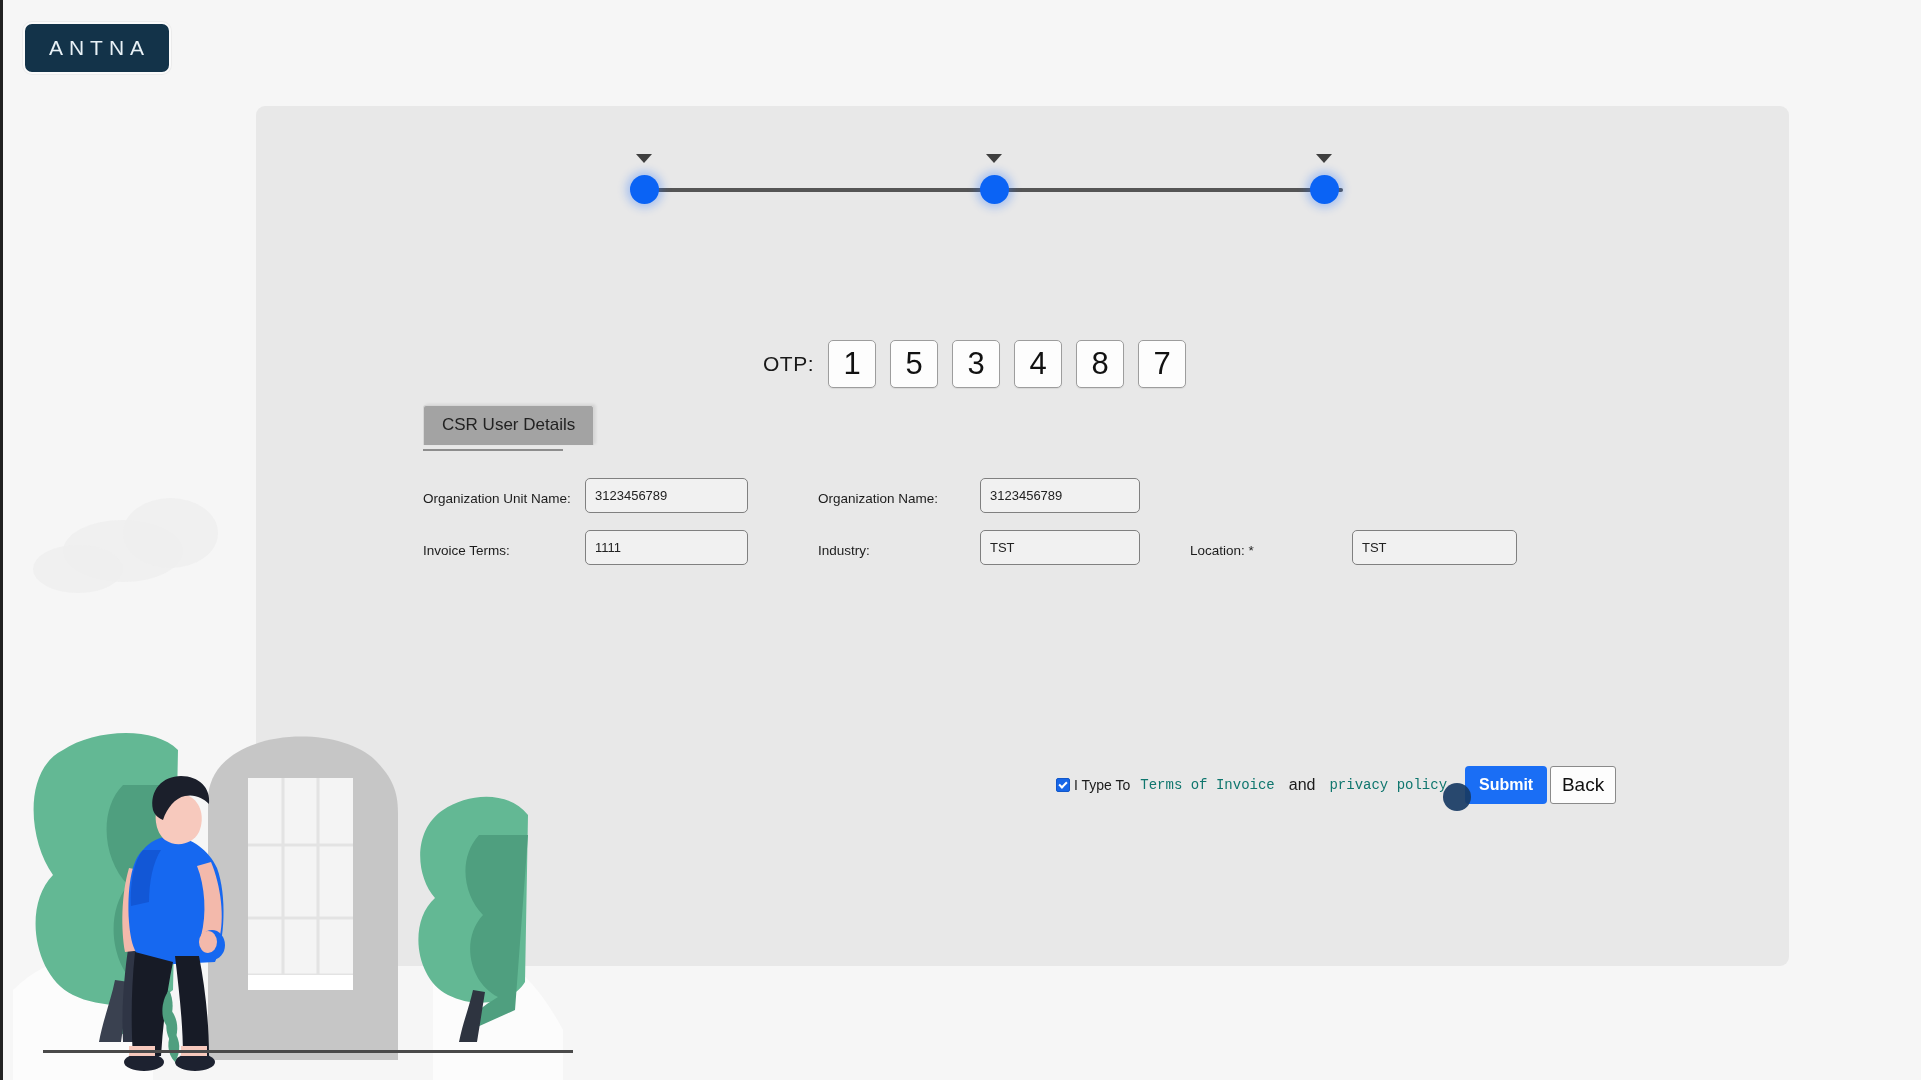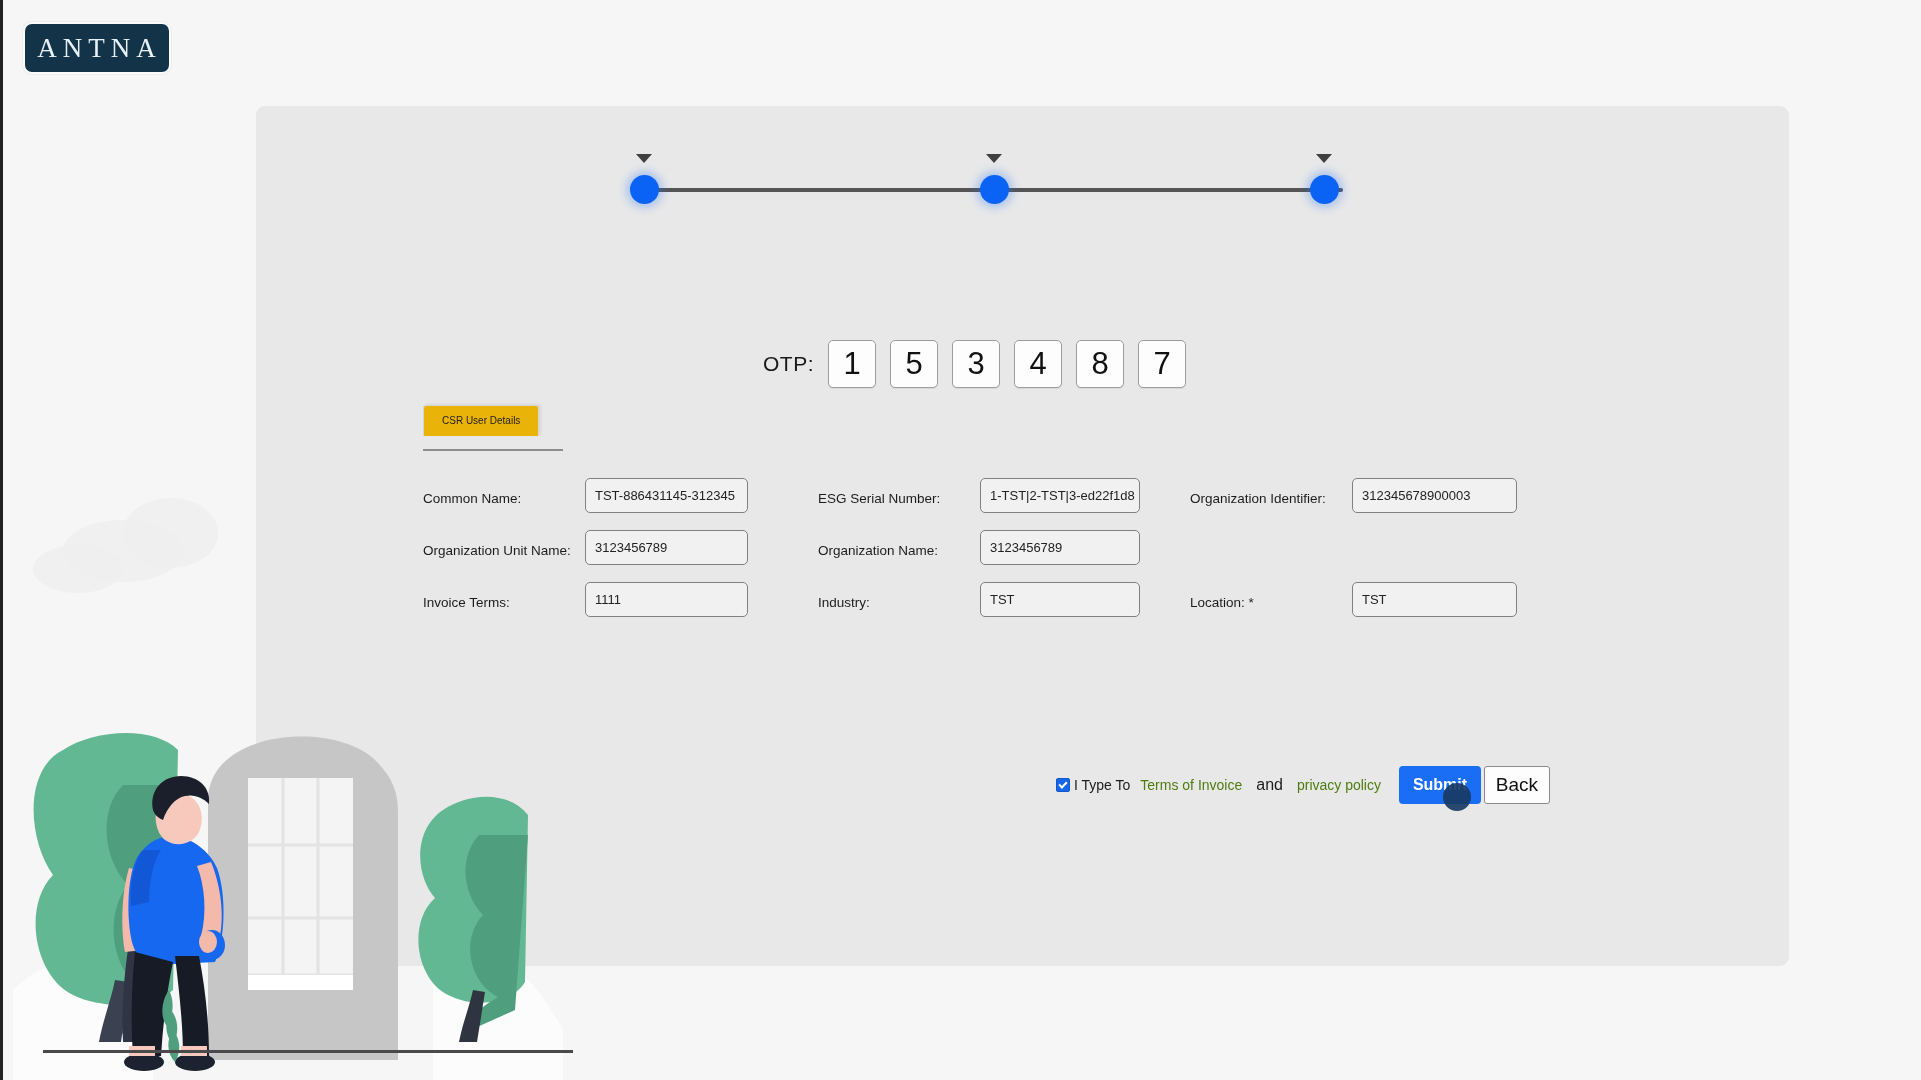--- a/index.html
+++ b/index.html
@@ -34,22 +34,22 @@
   #logo {
     position: absolute; left: 20px; top: 22px;
     width: 148px; height: 52px;
     background: #133349;
     border-radius: 9px;
     border: 2px solid #fbfbfb;
     display: flex; align-items: center; justify-content: center;
     box-shadow: 0 0 0 1px rgba(0,0,0,.04);
   }
   #logo span {
-    color: #e8f1f6; font-size: 27px; letter-spacing: 6px;
-    font-family: Liberation Serif, serif; font-weight: 400;
+    color: #e8f1f6; font-size: 21px; letter-spacing: 6px;
+    font-family: Liberation Sans, sans-serif; font-weight: 400;
     padding-left: 5px;
   }
 
   
   #card {
     position: absolute; left: 253px; top: 106px;
     width: 1533px; height: 860px;
     background: #e8e8e8;
     border-radius: 9px;
   }
@@ -91,26 +91,26 @@
     border-radius: 5px;
     display: flex; align-items: center; justify-content: center;
     font-size: 31px; color: #111;
     box-shadow: 0 1px 1px rgba(0,0,0,.07);
   }
 
   
   #tab-strip { position: absolute; left: 420px; top: 405px; }
   #tab-csr {
     display: inline-block;
-    background: #eab308;
+    background: #a3a3a3;
     border: 1px solid #d6d6d6;
     border-bottom: none;
     border-radius: 3px 3px 0 0;
     padding: 9px 18px 10px;
-    font-size: 10px; color: #222;
+    font-size: 17px; color: #222;
     box-shadow: 2px -1px 3px rgba(0,0,0,.08);
   }
   #tab-underline {
     position: absolute; left: 420px; top: 449px;
     width: 140px; height: 2px; background: #8d8d8d;
   }
 
   
   #form {
     position: absolute; left: 420px; top: 478px;
@@ -158,21 +158,21 @@
     background: #1666e8; border: 1px solid #1257c9;
     display: flex; align-items: center; justify-content: center;
     margin-right: 4px;
   }
   #agree-check .tick {
     width: 8px; height: 5px;
     border-left: 2px solid #fff; border-bottom: 2px solid #fff;
     transform: rotate(-45deg) translate(1px,-1px);
   }
   .agree-text { font-size: 14px; color: #1b1b1b; }
-  .agree-link { font-size: 14px; color: #4d7c0f; margin: 0 10px; white-space: nowrap;}
+  .agree-link { font-size: 14px; color: #0f766e; margin: 0 10px; white-space: nowrap; font-family: Liberation Mono, monospace;}
   .agree-and  { font-size: 16px; color: #1b1b1b; margin: 0 4px;}
   #btn-submit {
     margin-left: 8px;
     width: 82px; height: 38px;
     background: #1a6ef5; color: #fff;
     border: none; border-radius: 4px;
     font-size: 16px; font-weight: bold;
     font-family: "Liberation Sans", sans-serif;
     position: relative; cursor: pointer;
   }
@@ -249,34 +249,20 @@
     <div class="otp-box">7</div>
   </div>
 
   <div id="tab-strip">
     <div id="tab-csr">CSR User Details</div>
   </div>
   <div id="tab-underline"></div>
 
   <div id="form">
 
-    <div class="form-row r1">
-      <div class="fgroup col-a">
-        <div class="flabel">Common Name:</div>
-        <div class="finput">TST-886431145-312345</div>
-      </div>
-      <div class="fgroup col-b">
-        <div class="flabel">ESG Serial Number:</div>
-        <div class="finput">1-TST|2-TST|3-ed22f1d8</div>
-      </div>
-      <div class="fgroup col-c">
-        <div class="flabel">Organization Identifier:</div>
-        <div class="finput">312345678900003</div>
-      </div>
-    </div>
 
     <div class="form-row r2">
       <div class="fgroup col-a">
         <div class="flabel">Organization Unit Name:</div>
         <div class="finput">3123456789</div>
       </div>
       <div class="fgroup col-b">
         <div class="flabel">Organization Name:</div>
         <div class="finput">3123456789</div>
       </div>

